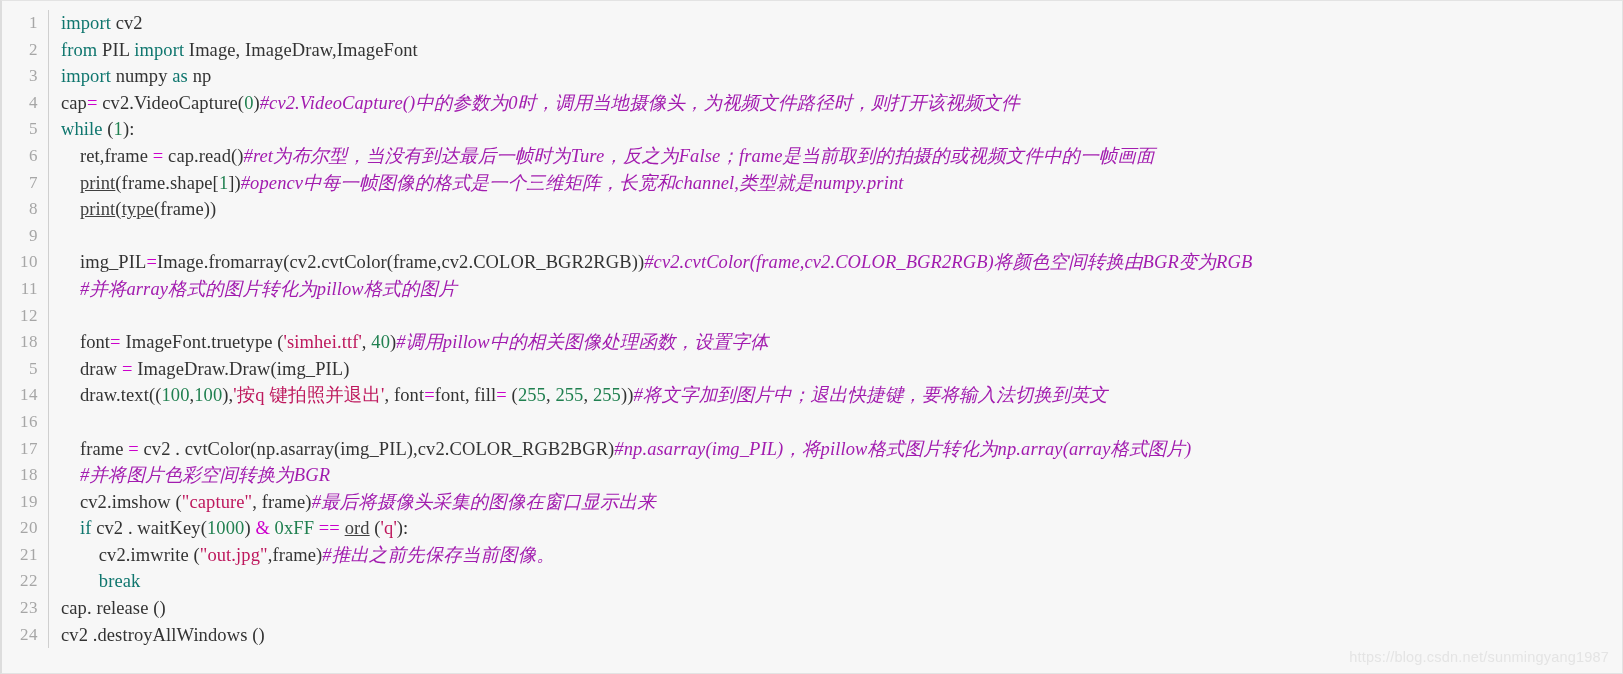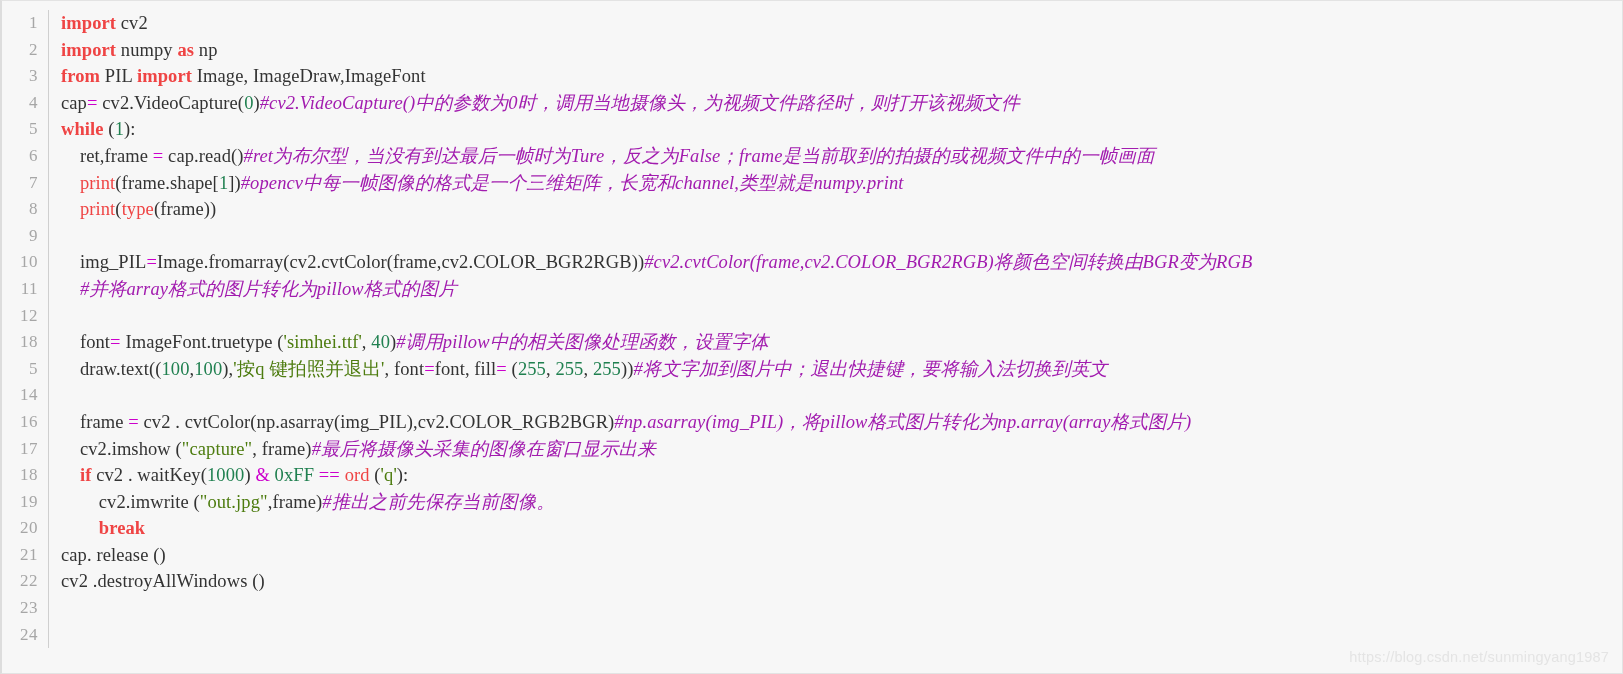--- a/index.html
+++ b/index.html
@@ -58,24 +58,24 @@
     height: 26.6px;
     line-height: 26.6px;
     font-size: 18.5px;
     white-space: pre;
     color: #333333;
     font-family: "Liberation Serif", "DejaVu Serif", serif;
     letter-spacing: 0.1px;
   }
 
   
-  .kw      { color: #ef4444; font-weight: bold; }
-  .bi      { color: #ef4444; }
+  .kw      { color: #0f766e; font-weight: normal; }
+  .bi      { color: #404040; text-decoration: underline; }
   .num     { color: #208050; }
-  .str     { color: #4d7c0f; }
+  .str     { color: #be185d; }
   .op      { color: #cc00cc; }
   .pl      { color: #333333; }
   .cmt     { color: #a21caf; font-style: italic; }
 
   .watermark {
     position: absolute;
     right: 13px;
     bottom: 8px;
     font-size: 14.5px;
     color: #e4e4e4;
@@ -111,35 +111,37 @@
       <span class="ln">19</span>
       <span class="ln">20</span>
       <span class="ln">21</span>
       <span class="ln">22</span>
       <span class="ln">23</span>
       <span class="ln">24</span>
     </div>
 
   <div class="code-area">
       <div class="code-line"><span class="kw">import</span><span class="pl"> cv2</span></div>
+      <div class="code-line"><span class="kw">from</span><span class="pl"> PIL </span><span class="kw">import</span><span class="pl"> Image, ImageDraw,ImageFont</span></div>
       <div class="code-line"><span class="kw">import</span><span class="pl"> numpy </span><span class="kw">as</span><span class="pl"> np</span></div>
-      <div class="code-line"><span class="kw">from</span><span class="pl"> PIL </span><span class="kw">import</span><span class="pl"> Image, ImageDraw,ImageFont</span></div>
       <div class="code-line"><span class="pl">cap</span><span class="op">=</span><span class="pl"> cv2.VideoCapture(</span><span class="num">0</span><span class="pl">)</span><span class="cmt">#cv2.VideoCapture()中的参数为0时，调用当地摄像头，为视频文件路径时，则打开该视频文件</span></div>
       <div class="code-line"><span class="kw">while</span><span class="pl"> (</span><span class="num">1</span><span class="pl">):</span></div>
       <div class="code-line"><span class="pl">    ret,frame </span><span class="op">=</span><span class="pl"> cap.read()</span><span class="cmt">#ret为布尔型，当没有到达最后一帧时为Ture，反之为False；frame是当前取到的拍摄的或视频文件中的一帧画面</span></div>
       <div class="code-line"><span class="pl">    </span><span class="bi">print</span><span class="pl">(frame.shape[</span><span class="num">1</span><span class="pl">])</span><span class="cmt">#opencv中每一帧图像的格式是一个三维矩阵，长宽和channel,类型就是numpy.print</span></div>
       <div class="code-line"><span class="pl">    </span><span class="bi">print</span><span class="pl">(</span><span class="bi">type</span><span class="pl">(frame))</span></div>
       <div class="code-line">&nbsp;</div>
       <div class="code-line"><span class="pl">    img_PIL</span><span class="op">=</span><span class="pl">Image.fromarray(cv2.cvtColor(frame,cv2.COLOR_BGR2RGB))</span><span class="cmt">#cv2.cvtColor(frame,cv2.COLOR_BGR2RGB)将颜色空间转换由BGR变为RGB</span></div>
       <div class="code-line"><span class="pl">    </span><span class="cmt">#并将array格式的图片转化为pillow格式的图片</span></div>
       <div class="code-line">&nbsp;</div>
       <div class="code-line"><span class="pl">    font</span><span class="op">=</span><span class="pl"> ImageFont.truetype (</span><span class="str">'simhei.ttf'</span><span class="pl">, </span><span class="num">40</span><span class="pl">)</span><span class="cmt">#调用pillow中的相关图像处理函数，设置字体</span></div>
+      <div class="code-line"><span class="pl">    draw </span><span class="op">=</span><span class="pl"> ImageDraw.Draw(img_PIL)</span></div>
       <div class="code-line"><span class="pl">    draw.text((</span><span class="num">100</span><span class="pl">,</span><span class="num">100</span><span class="pl">),</span><span class="str">'按q 键拍照并退出'</span><span class="pl">, font</span><span class="op">=</span><span class="pl">font, fill</span><span class="op">=</span><span class="pl"> (</span><span class="num">255</span><span class="pl">, </span><span class="num">255</span><span class="pl">, </span><span class="num">255</span><span class="pl">))</span><span class="cmt">#将文字加到图片中；退出快捷键，要将输入法切换到英文</span></div>
       <div class="code-line">&nbsp;</div>
       <div class="code-line"><span class="pl">    frame </span><span class="op">=</span><span class="pl"> cv2 . cvtColor(np.asarray(img_PIL),cv2.COLOR_RGB2BGR)</span><span class="cmt">#np.asarray(img_PIL)，将pillow格式图片转化为np.array(array格式图片)</span></div>
+      <div class="code-line"><span class="pl">    </span><span class="cmt">#并将图片色彩空间转换为BGR</span></div>
       <div class="code-line"><span class="pl">    cv2.imshow (</span><span class="str">"capture"</span><span class="pl">, frame)</span><span class="cmt">#最后将摄像头采集的图像在窗口显示出来</span></div>
       <div class="code-line"><span class="pl">    </span><span class="kw">if</span><span class="pl"> cv2 . waitKey(</span><span class="num">1000</span><span class="pl">) </span><span class="op">&amp;</span><span class="pl"> </span><span class="num">0xFF</span><span class="pl"> </span><span class="op">==</span><span class="pl"> </span><span class="bi">ord</span><span class="pl"> (</span><span class="str">'q'</span><span class="pl">):</span></div>
       <div class="code-line"><span class="pl">        cv2.imwrite (</span><span class="str">"out.jpg"</span><span class="pl">,frame)</span><span class="cmt">#推出之前先保存当前图像。</span></div>
       <div class="code-line"><span class="pl">        </span><span class="kw">break</span></div>
       <div class="code-line"><span class="pl">cap. release ()</span></div>
       <div class="code-line"><span class="pl">cv2 .destroyAllWindows ()</span></div>
     </div>
 
   <div class="watermark">https://blog.csdn.net/sunmingyang1987</div>
 

